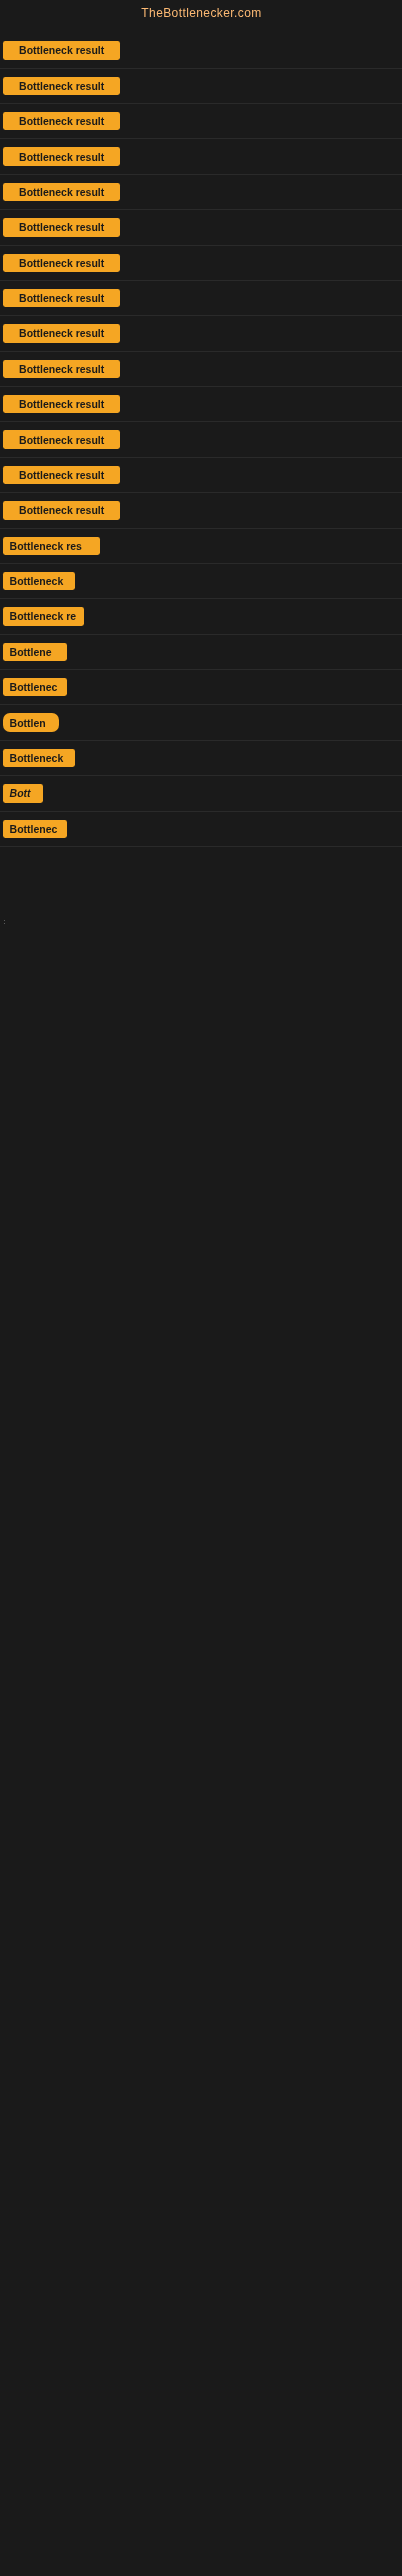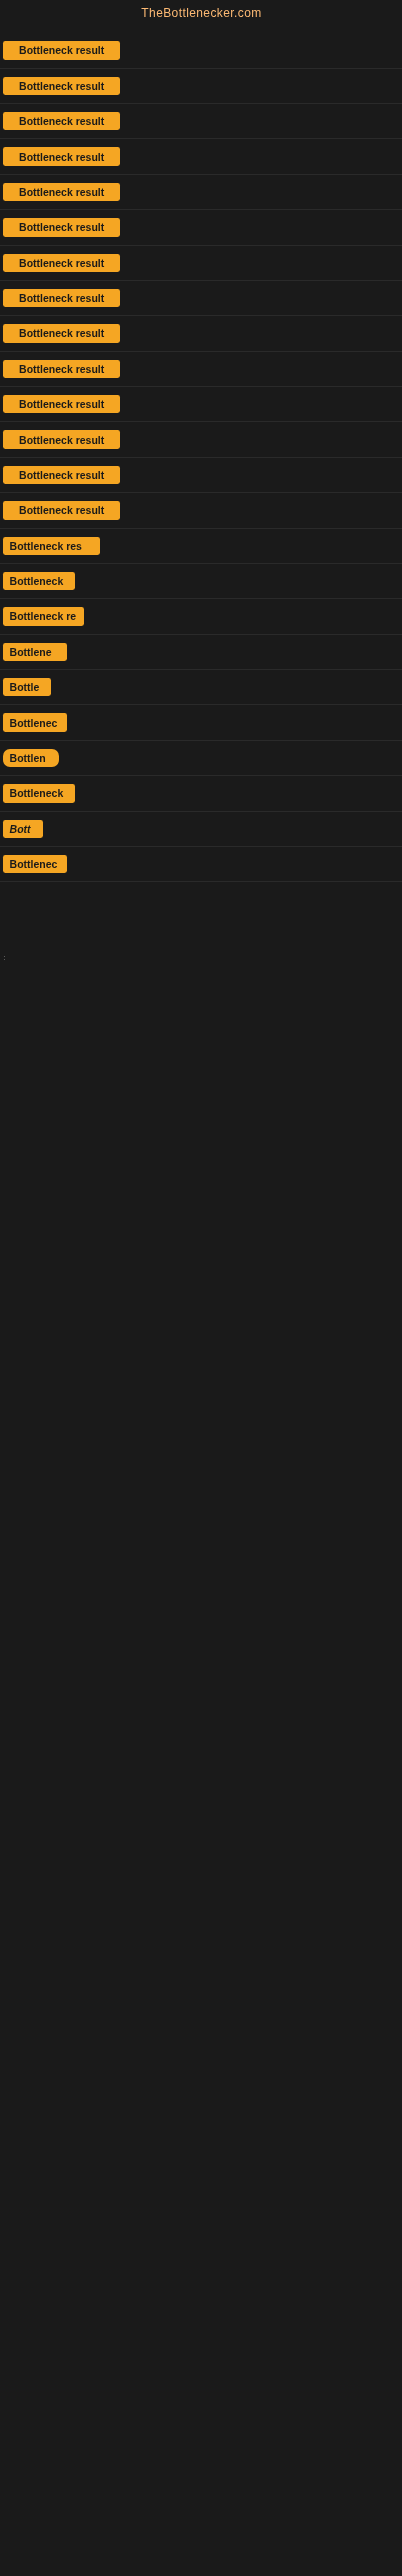--- a/index.html
+++ b/index.html
@@ -125,23 +125,20 @@
     <div class="row-wrapper" style="padding-top: 8px; padding-bottom: 8px;">
       <div class="bottleneck-badge badge-w90" style="background-color: rgb(245, 166, 35); color: rgb(26, 26, 26);">Bottleneck</div>
     </div>
     <div class="row-wrapper" style="padding-top: 8px; padding-bottom: 8px;">
       <div class="bottleneck-badge badge-w100" style="background-color: rgb(245, 166, 35); color: rgb(26, 26, 26);">Bottleneck re</div>
     </div>
     <div class="row-wrapper" style="padding-top: 8px; padding-bottom: 8px;">
       <div class="bottleneck-badge badge-w80" style="background-color: rgb(245, 166, 35); color: rgb(26, 26, 26);">Bottlene</div>
     </div>
     <div class="row-wrapper" style="padding-top: 8px; padding-bottom: 8px;">
-      <div class="bottleneck-badge badge-w60" style="background-color: rgb(245, 166, 35); color: rgb(26, 26, 26);">Bottle</div>
-    </div>
-    <div class="row-wrapper" style="padding-top: 8px; padding-bottom: 8px;">
       <div class="bottleneck-badge badge-w80" style="background-color: rgb(245, 166, 35); color: rgb(26, 26, 26);">Bottlenec</div>
     </div>
     <div class="row-wrapper" style="padding-top: 8px; padding-bottom: 8px;">
       <div class="bottleneck-badge badge-w70" style="background-color: rgb(245, 166, 35); color: rgb(26, 26, 26); border-radius: 7px;">Bottlen</div>
     </div>
     <div class="row-wrapper" style="padding-top: 8px; padding-bottom: 8px;">
       <div class="bottleneck-badge badge-w90" style="background-color: rgb(245, 166, 35); color: rgb(26, 26, 26);">Bottleneck</div>
     </div>
     <div class="row-wrapper" style="padding-top: 8px; padding-bottom: 8px;">
       <div class="bottleneck-badge badge-w50" style="background-color: rgb(245, 166, 35); color: rgb(26, 26, 26); font-style: italic;">Bott</div>

